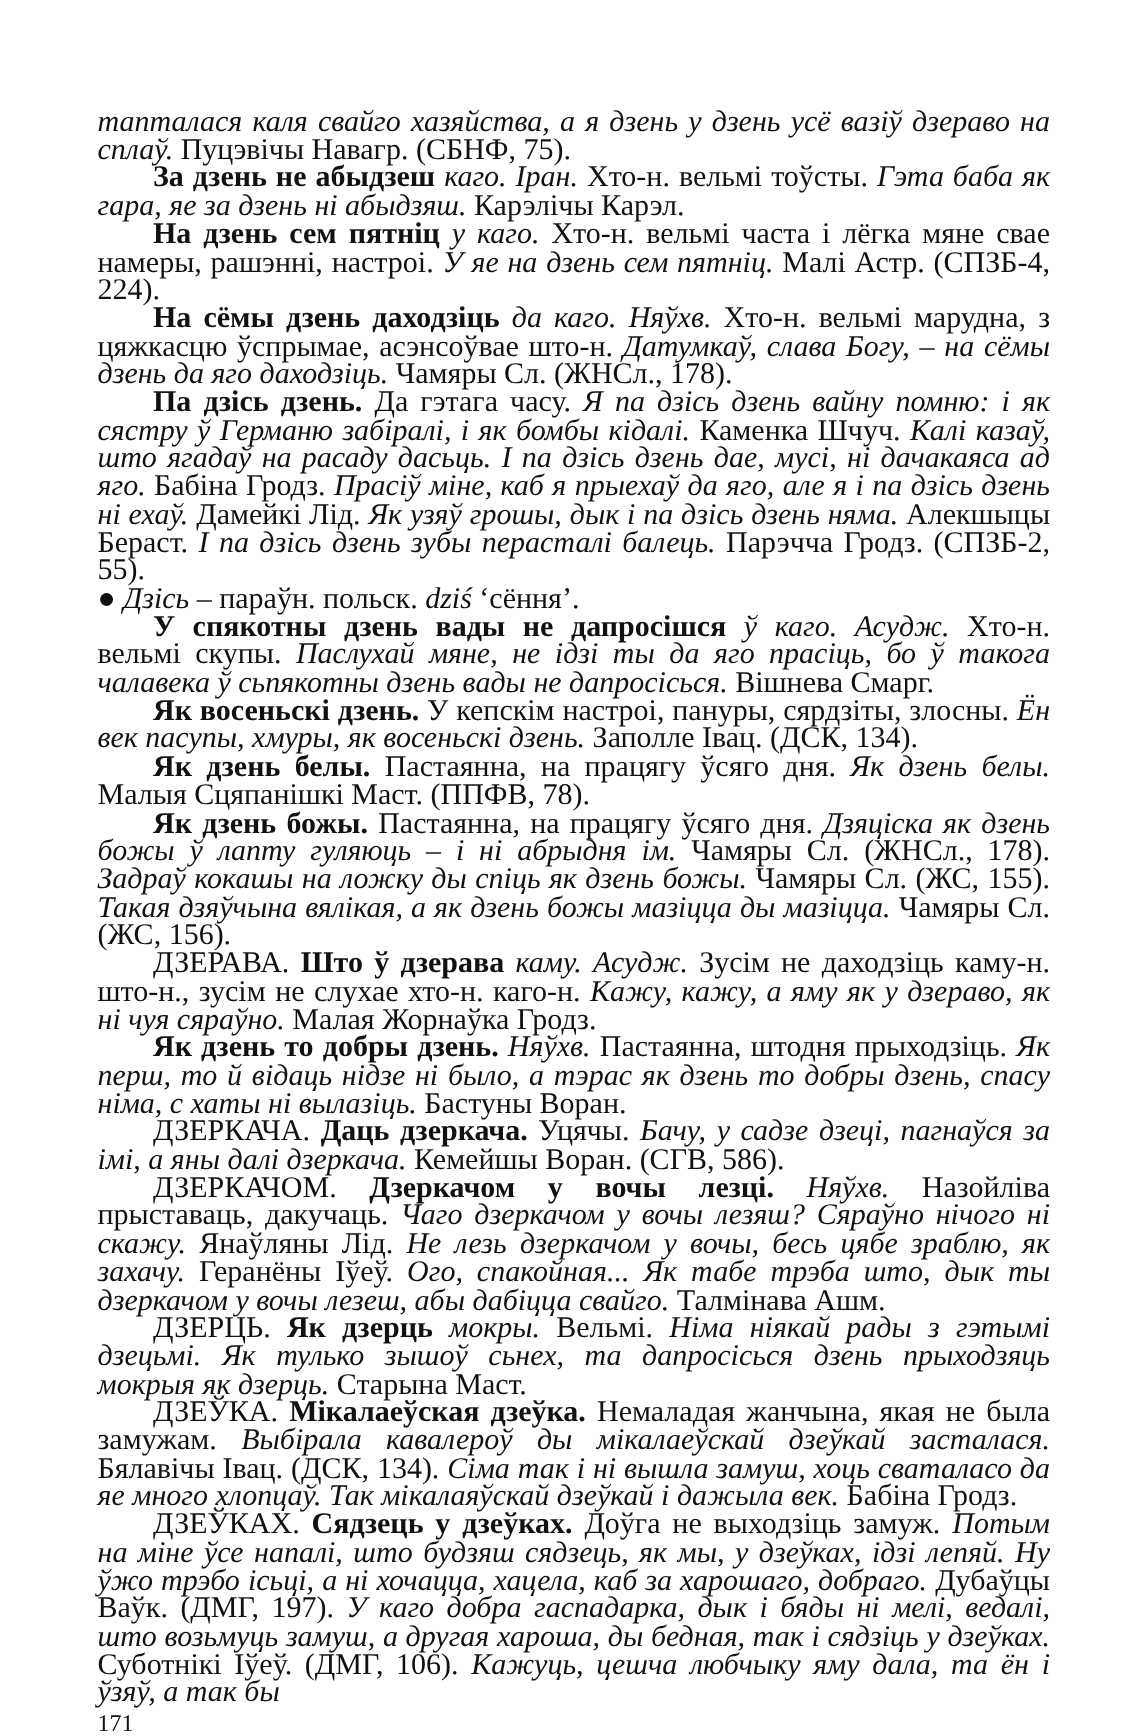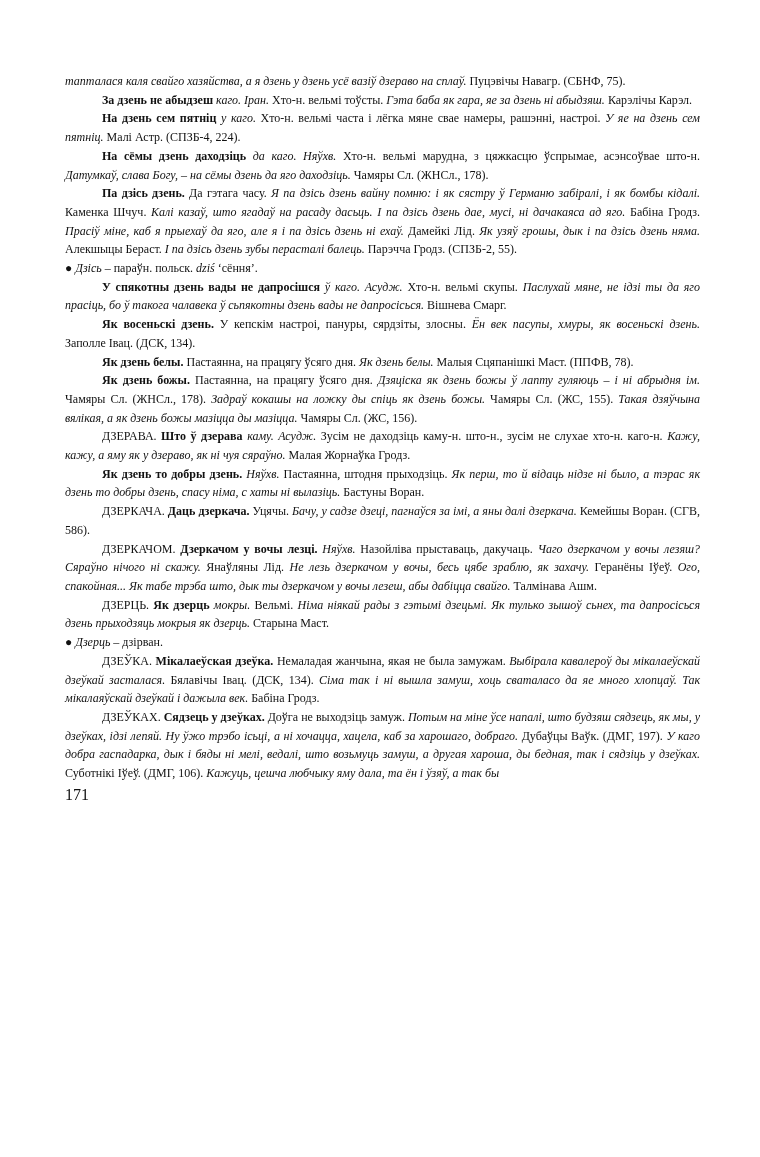--- a/index.html
+++ b/index.html
@@ -16,21 +16,21 @@
   }
   .page {
     box-sizing: border-box;
     width: 760px;
     height: 1157px;
     padding: 72px 60px 0 65px;
     background: #ffffff;
   }
   .text-block {
     width: 635px;
-    font-size: 12px;
+    font-size: 20px;
     line-height: 18.7px;
     text-align: justify;
   }
   .text-block p {
     margin: 0;
     padding: 0;
     text-indent: 37px;
   }
   .text-block p.flush {
     text-indent: 0;
@@ -57,18 +57,17 @@
       <p class="flush"><span class="r">● </span><span class="i">Дзісь</span><span class="r"> – параўн. польск. </span><span class="i">dziś</span><span class="r"> ‘сёння’.</span></p>
       <p><span class="b">У спякотны дзень вады не дапросішся</span><span class="i"> ў каго. Асудж.</span><span class="r"> Хто-н. вельмі скупы.</span><span class="i"> Паслухай мяне, не ідзі ты да яго прасіць, бо ў такога чалавека ў сьпякотны дзень вады не дапросісься.</span><span class="r"> Вішнева Смарг.</span></p>
       <p><span class="b">Як восеньскі дзень.</span><span class="r"> У кепскім настроі, пануры, сярдзіты, злосны.</span><span class="i"> Ён век пасупы, хмуры, як восеньскі дзень.</span><span class="r"> Заполле Івац. (ДСК, 134).</span></p>
       <p><span class="b">Як дзень белы.</span><span class="r"> Пастаянна, на працягу ўсяго дня.</span><span class="i"> Як дзень белы.</span><span class="r"> Малыя Сцяпанішкі Маст. (ППФВ, 78).</span></p>
       <p><span class="b">Як дзень божы.</span><span class="r"> Пастаянна, на працягу ўсяго дня.</span><span class="i"> Дзяціска як дзень божы ў лапту гуляюць – і ні абрыдня ім.</span><span class="r"> Чамяры Сл. (ЖНСл., 178).</span><span class="i"> Задраў кокашы на ложку ды спіць як дзень божы.</span><span class="r"> Чамяры Сл. (ЖС, 155).</span><span class="i"> Такая дзяўчына вялікая, а як дзень божы мазіцца ды мазіцца.</span><span class="r"> Чамяры Сл. (ЖС, 156).</span></p>
       <p><span class="r">ДЗЕРАВА. </span><span class="b">Што ў дзерава</span><span class="i"> каму. Асудж.</span><span class="r"> Зусім не даходзіць каму-н. што-н., зусім не слухае хто-н. каго-н.</span><span class="i"> Кажу, кажу, а яму як у дзераво, як ні чуя сяраўно.</span><span class="r"> Малая Жорнаўка Гродз.</span></p>
       <p><span class="b">Як дзень то добры дзень.</span><span class="i"> Няўхв.</span><span class="r"> Пастаянна, штодня прыходзіць.</span><span class="i"> Як перш, то й відаць нідзе ні было, а тэрас як дзень то добры дзень, спасу німа, с хаты ні вылазіць.</span><span class="r"> Бастуны Воран.</span></p>
       <p><span class="r">ДЗЕРКАЧА. </span><span class="b">Даць дзеркача.</span><span class="r"> Уцячы.</span><span class="i"> Бачу, у садзе дзеці, пагнаўся за імі, а яны далі дзеркача.</span><span class="r"> Кемейшы Воран. (СГВ, 586).</span></p>
       <p><span class="r">ДЗЕРКАЧОМ. </span><span class="b">Дзеркачом у вочы лезці.</span><span class="i"> Няўхв.</span><span class="r"> Назойліва прыставаць, дакучаць.</span><span class="i"> Чаго дзеркачом у вочы лезяш? Сяраўно нічого ні скажу.</span><span class="r"> Янаўляны Лід.</span><span class="i"> Не лезь дзеркачом у вочы, бесь цябе зраблю, як захачу.</span><span class="r"> Геранёны Іўеў.</span><span class="i"> Ого, спакойная... Як табе трэба што, дык ты дзеркачом у вочы лезеш, абы дабіцца свайго.</span><span class="r"> Талмінава Ашм.</span></p>
       <p><span class="r">ДЗЕРЦЬ. </span><span class="b">Як дзерць</span><span class="i"> мокры.</span><span class="r"> Вельмі.</span><span class="i"> Німа ніякай рады з гэтымі дзецьмі. Як тулько зышоў сьнех, та дапросісься дзень прыходзяць мокрыя як дзерць.</span><span class="r"> Старына Маст.</span></p>
-      <p class="flush"><span class="r">● </span><span class="i">Дзерць</span><span class="r"> – дзірван.</span></p>
       <p><span class="r">ДЗЕЎКА. </span><span class="b">Мікалаеўская дзеўка.</span><span class="r"> Немаладая жанчына, якая не была замужам.</span><span class="i"> Выбірала кавалероў ды мікалаеўскай дзеўкай засталася.</span><span class="r"> Бялавічы Івац. (ДСК, 134).</span><span class="i"> Сіма так і ні вышла замуш, хоць сваталасо да яе много хлопцаў. Так мікалаяўскай дзеўкай і дажыла век.</span><span class="r"> Бабіна Гродз.</span></p>
       <p><span class="r">ДЗЕЎКАХ. </span><span class="b">Сядзець у дзеўках.</span><span class="r"> Доўга не выходзіць замуж.</span><span class="i"> Потым на міне ўсе напалі, што будзяш сядзець, як мы, у дзеўках, ідзі лепяй. Ну ўжо трэбо ісьці, а ні хочацца, хацела, каб за харошаго, добраго.</span><span class="r"> Дубаўцы Ваўк. (ДМГ, 197).</span><span class="i"> У каго добра гаспадарка, дык і бяды ні мелі, ведалі, што возьмуць замуш, а другая хароша, ды бедная, так і сядзіць у дзеўках.</span><span class="r"> Суботнікі Іўеў. (ДМГ, 106).</span><span class="i"> Кажуць, цешча любчыку яму дала, та ён і ўзяў, а так бы</span></p>
     </div>
   <div class="page-number">171</div>
 </div>
 
 </body></html>

